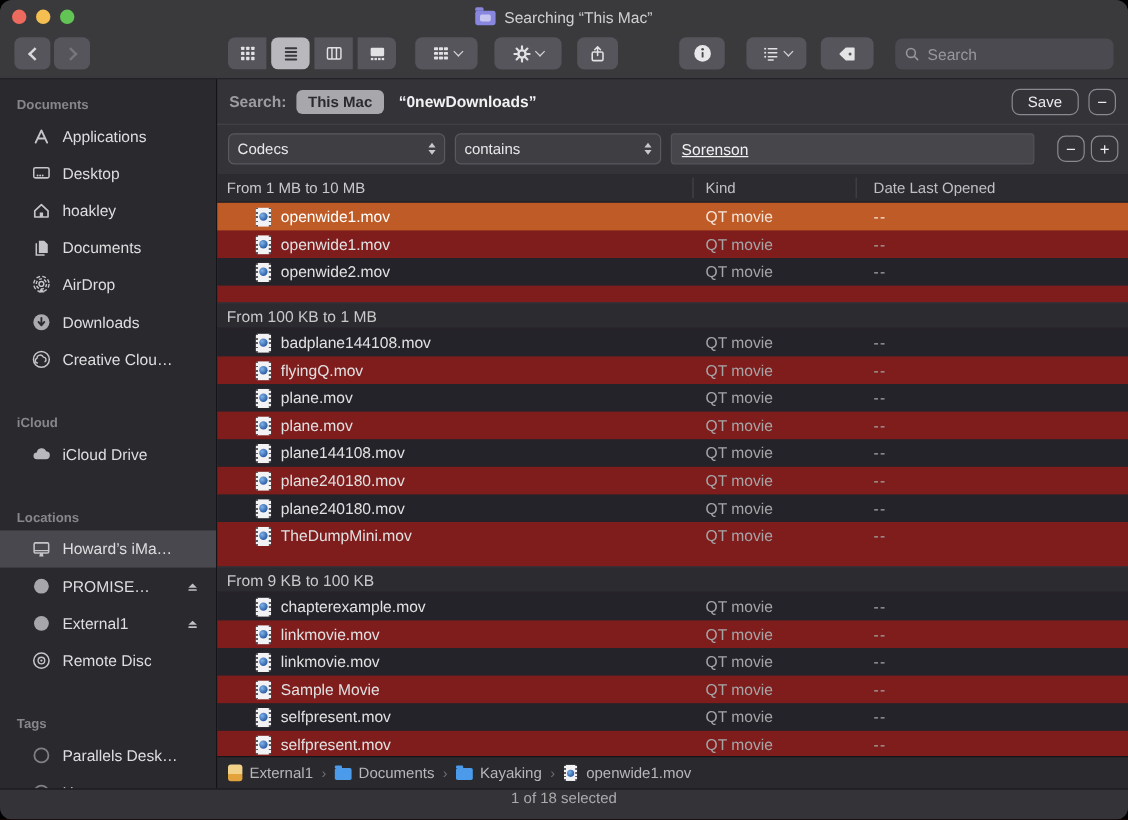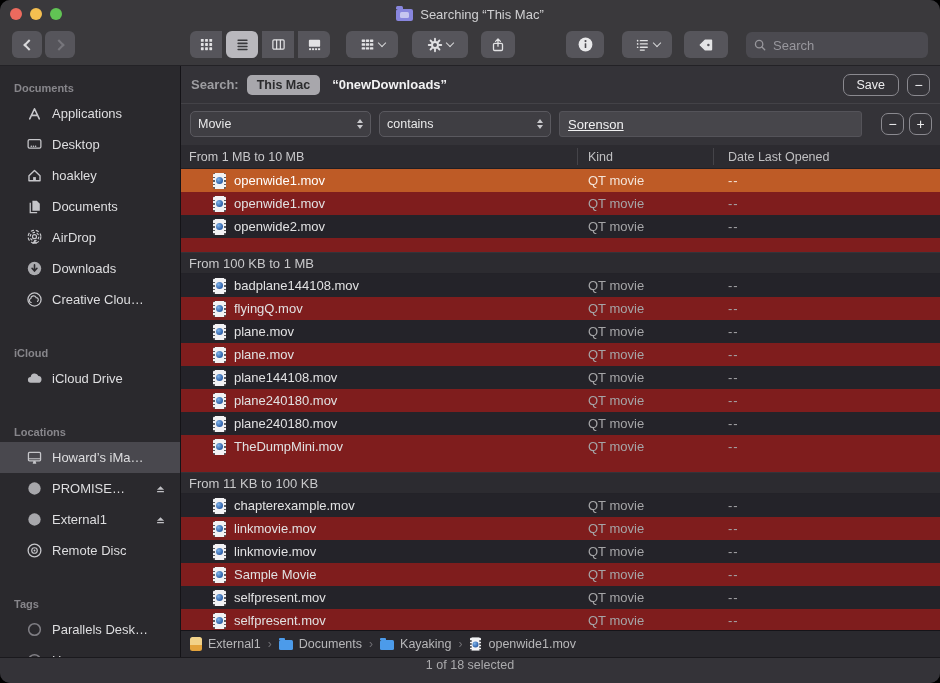--- a/index.html
+++ b/index.html
@@ -407,21 +407,21 @@
     <div class="strip-row1">
       <span class="lbl-search">Search:</span>
       <span class="scope-pill">This Mac</span>
       <span class="query">“0newDownloads”</span>
       <span class="spacer"></span>
       <span class="savebtn">Save</span>
       <span class="sqbtn">−</span>
     </div>
     <div class="strip-row2">
       <div class="popup popup-attr">
-        <span>Movie</span>
+        <span>Codecs</span>
         <span class="updn">
             <i class="up"></i>
             <i class="dn"></i>
           </span>
       </div>
       <div class="popup popup-op">
         <span>contains</span>
         <span class="updn">
             <i class="up"></i>
             <i class="dn"></i>
@@ -526,21 +526,21 @@
           <span class="d">--</span>
         </div>
         <div class="row dark">
           <span class="name">
             <span class="qticon"></span>
             <span>TheDumpMini.mov</span>
           </span>
           <span class="k">QT movie</span>
           <span class="d">--</span>
         </div>
-        <div class="band">From 11 KB to 100 KB</div>
+        <div class="band">From 9 KB to 100 KB</div>
         <div class="row light">
           <span class="name">
             <span class="qticon"></span>
             <span>chapterexample.mov</span>
           </span>
           <span class="k">QT movie</span>
           <span class="d">--</span>
         </div>
         <div class="row dark">
           <span class="name">

